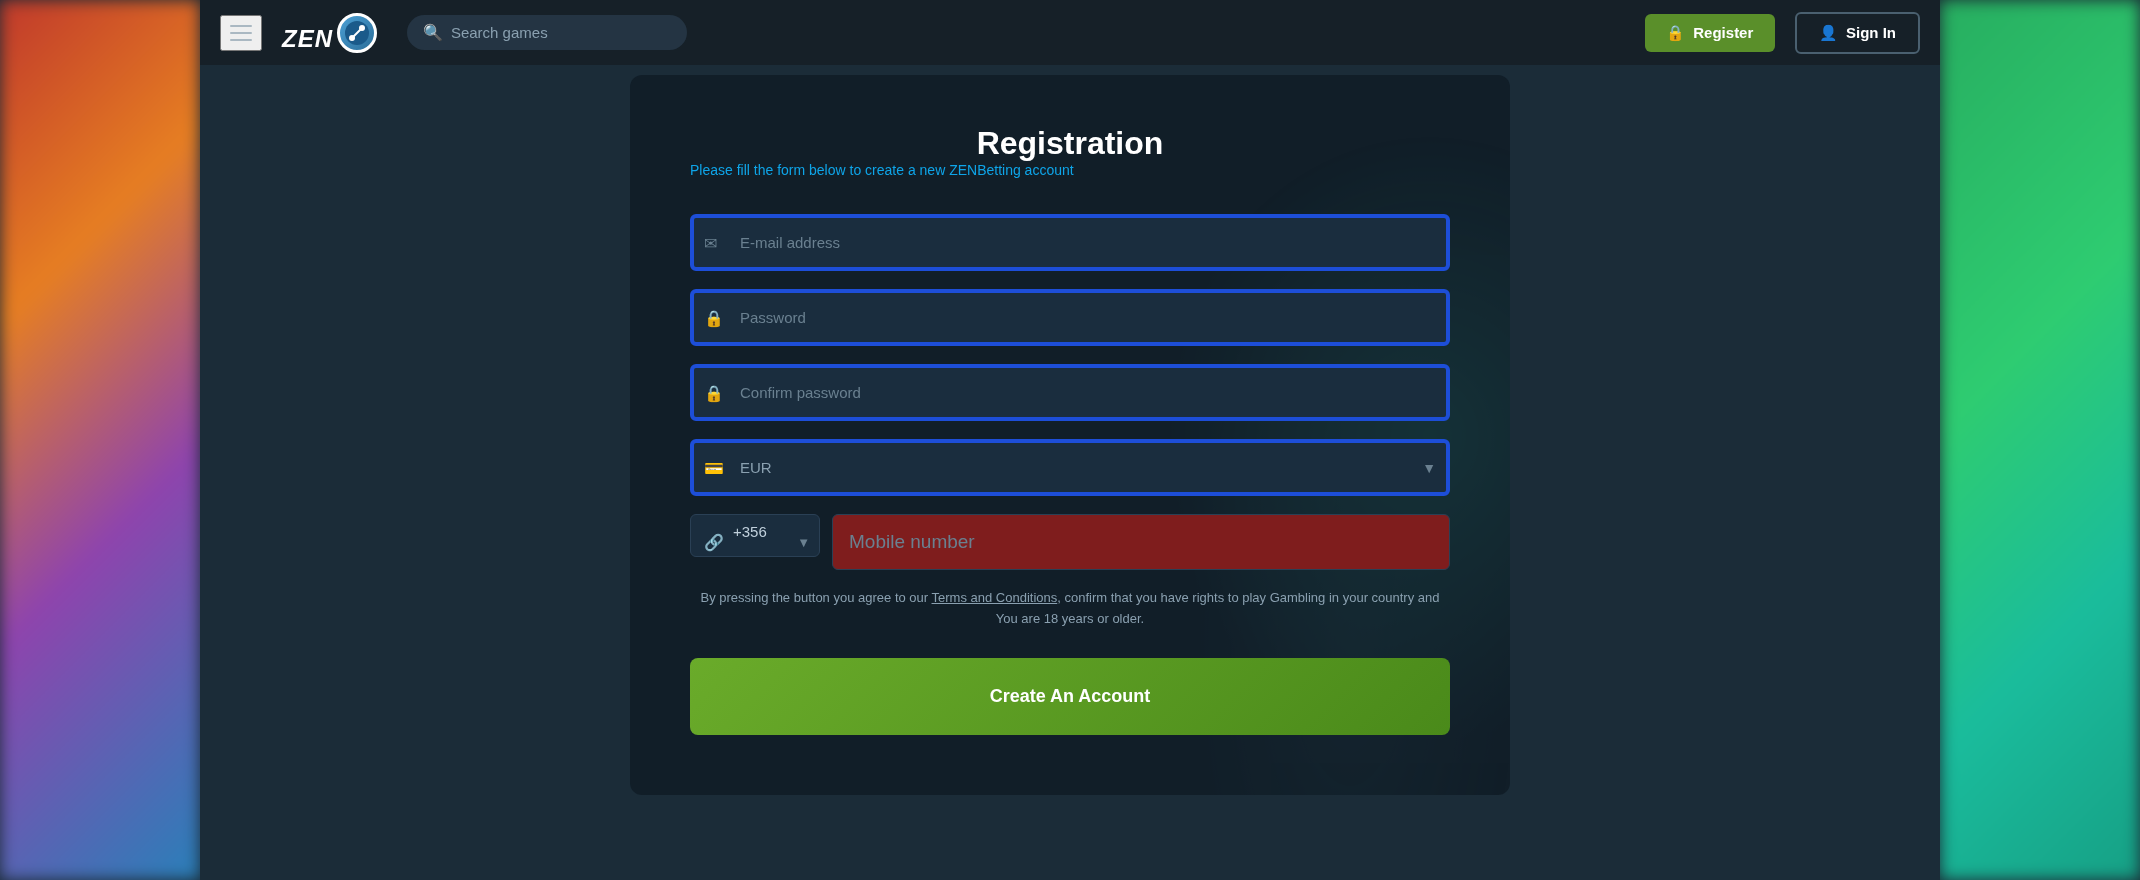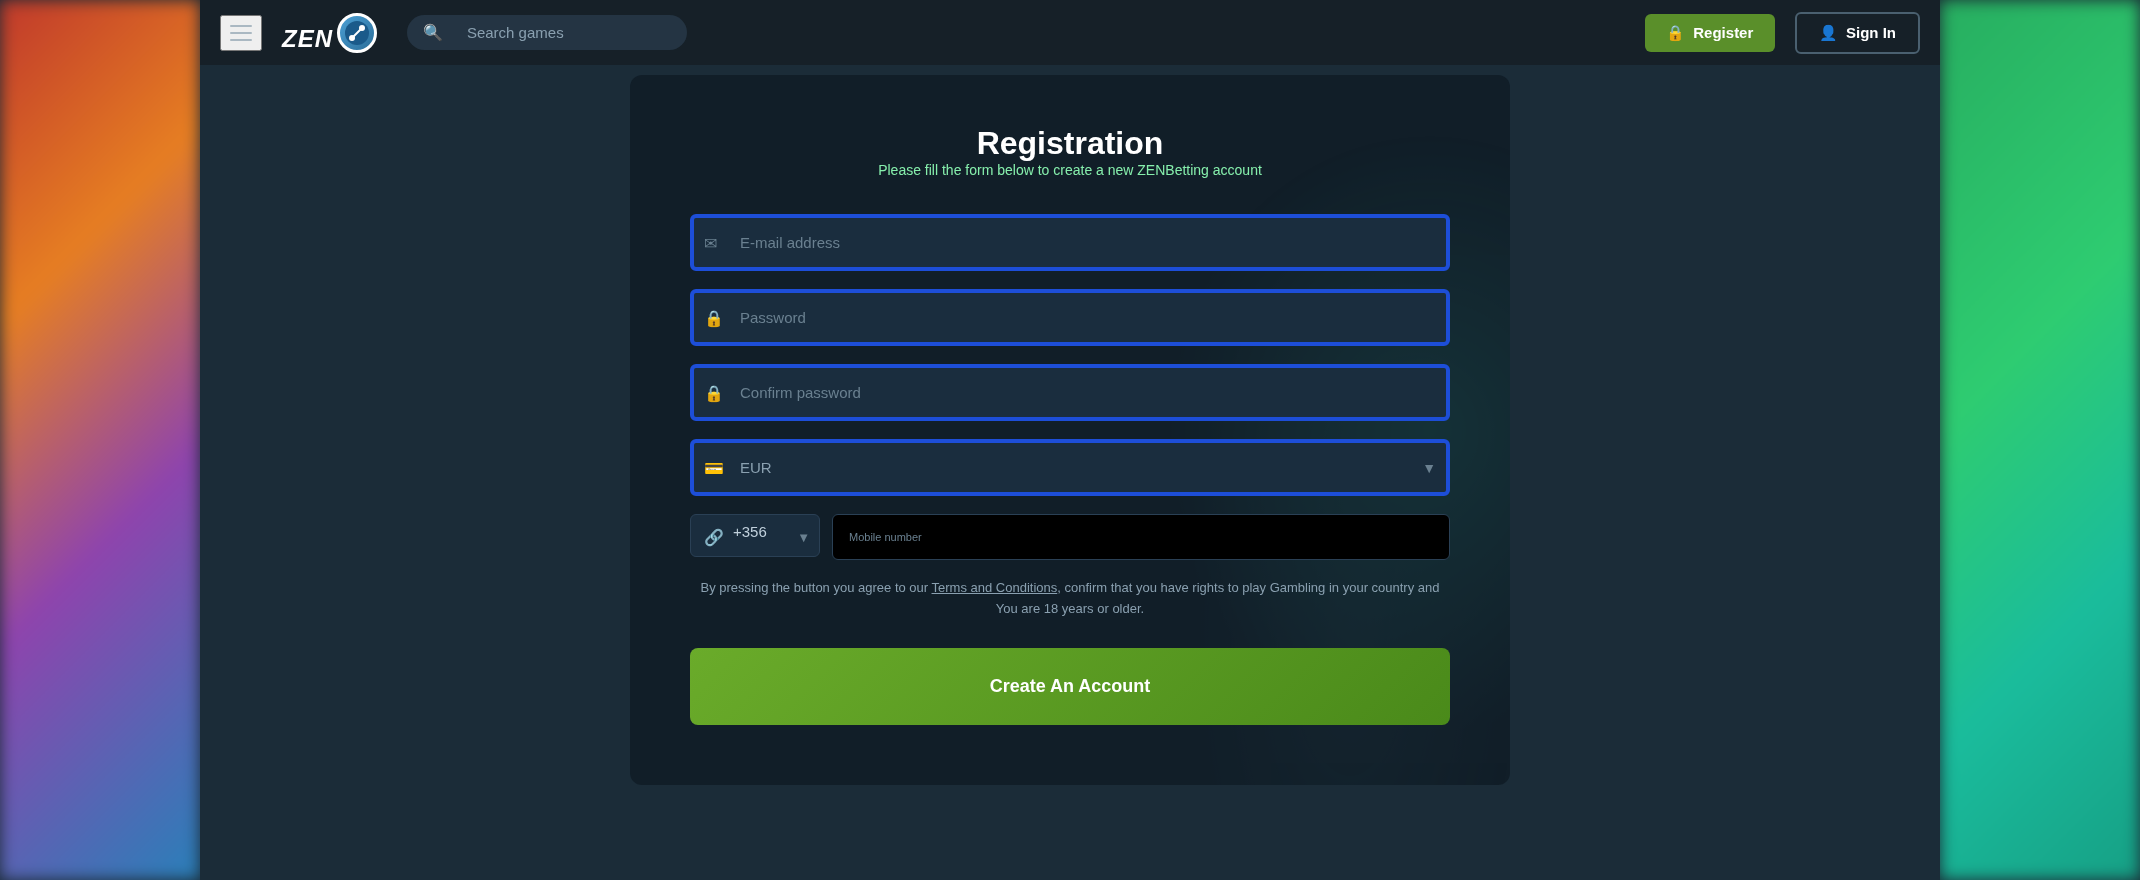--- a/index.html
+++ b/index.html
@@ -106,21 +106,20 @@
       width: 280px;
       margin-left: 10px;
     }
     .search-bar input {
       background: transparent;
       border: none;
       outline: none;
       color: #ffffff;
       font-size: 15px;
       width: 100%;
-      margin-left: 16px;
     }
     .search-bar input::placeholder {
       color: #8aa0b0;
     }
 
     .header-spacer { flex: 1; }
 
     .register-btn {
       background: #5a8f2a;
       color: #fff;
@@ -175,22 +174,22 @@
 
     .form-title {
       text-align: center;
       color: #ffffff;
       font-size: 32px;
       font-weight: 700;
       position: relative;
       z-index: 1;
     }
     .form-subtitle {
-      text-align: center;
-      color: #86efac;
+      text-align: left;
+      color: #0ea5e9;
       font-size: 14px;
       margin-bottom: 36px;
       position: relative;
       z-index: 1;
     }
 
     .form-field {
       position: relative;
       margin-bottom: 18px;
       z-index: 1;
@@ -270,26 +269,26 @@
       color: #6a8090;
       font-size: 13px;
       pointer-events: none;
     }
     .phone-number-wrap {
       flex: 1;
       position: relative;
     }
     .phone-number-wrap input {
       width: 100%;
-      background: #000000;
+      background: #7f1d1d;
       border: 1px solid #2a4055;
       border-radius: 6px;
       padding: 16px 16px;
       color: #8aa0b0;
-      font-size: 11px;
+      font-size: 19px;
       outline: none;
     }
     .phone-number-wrap input::placeholder {
       color: #6a8090;
     }
 
     
     .terms-text {
       text-align: center;
       color: #8aa0b0;

